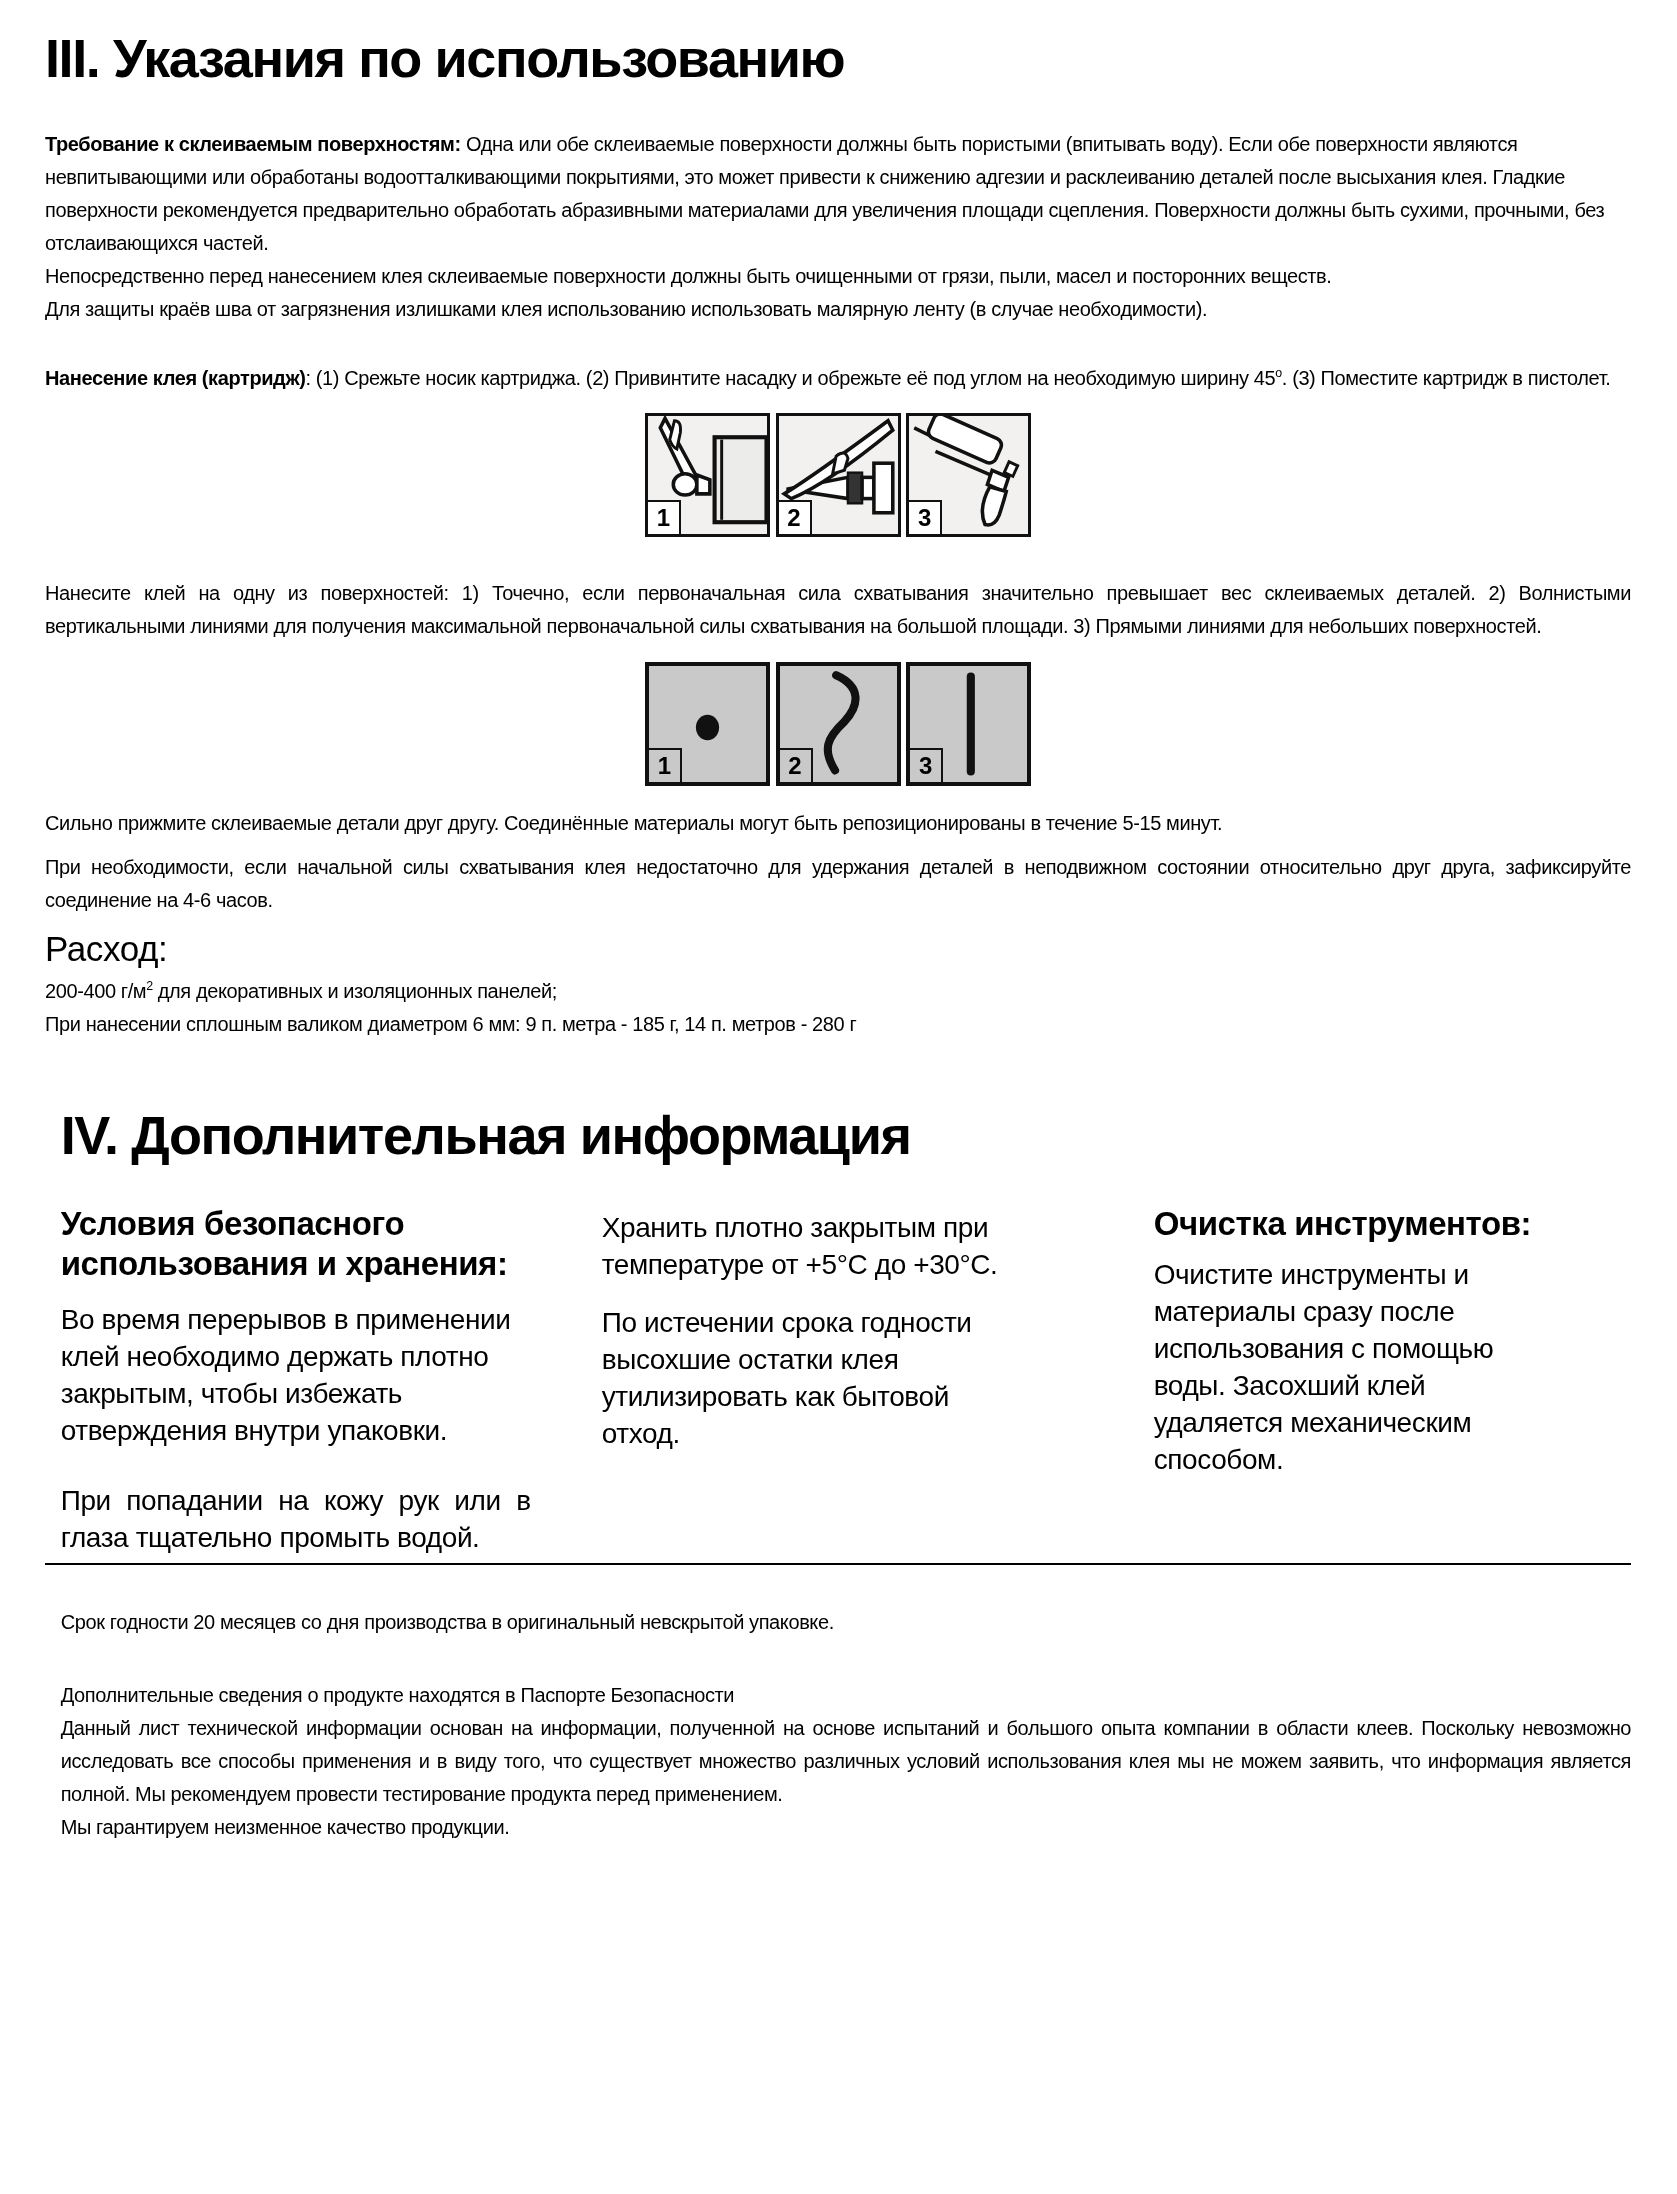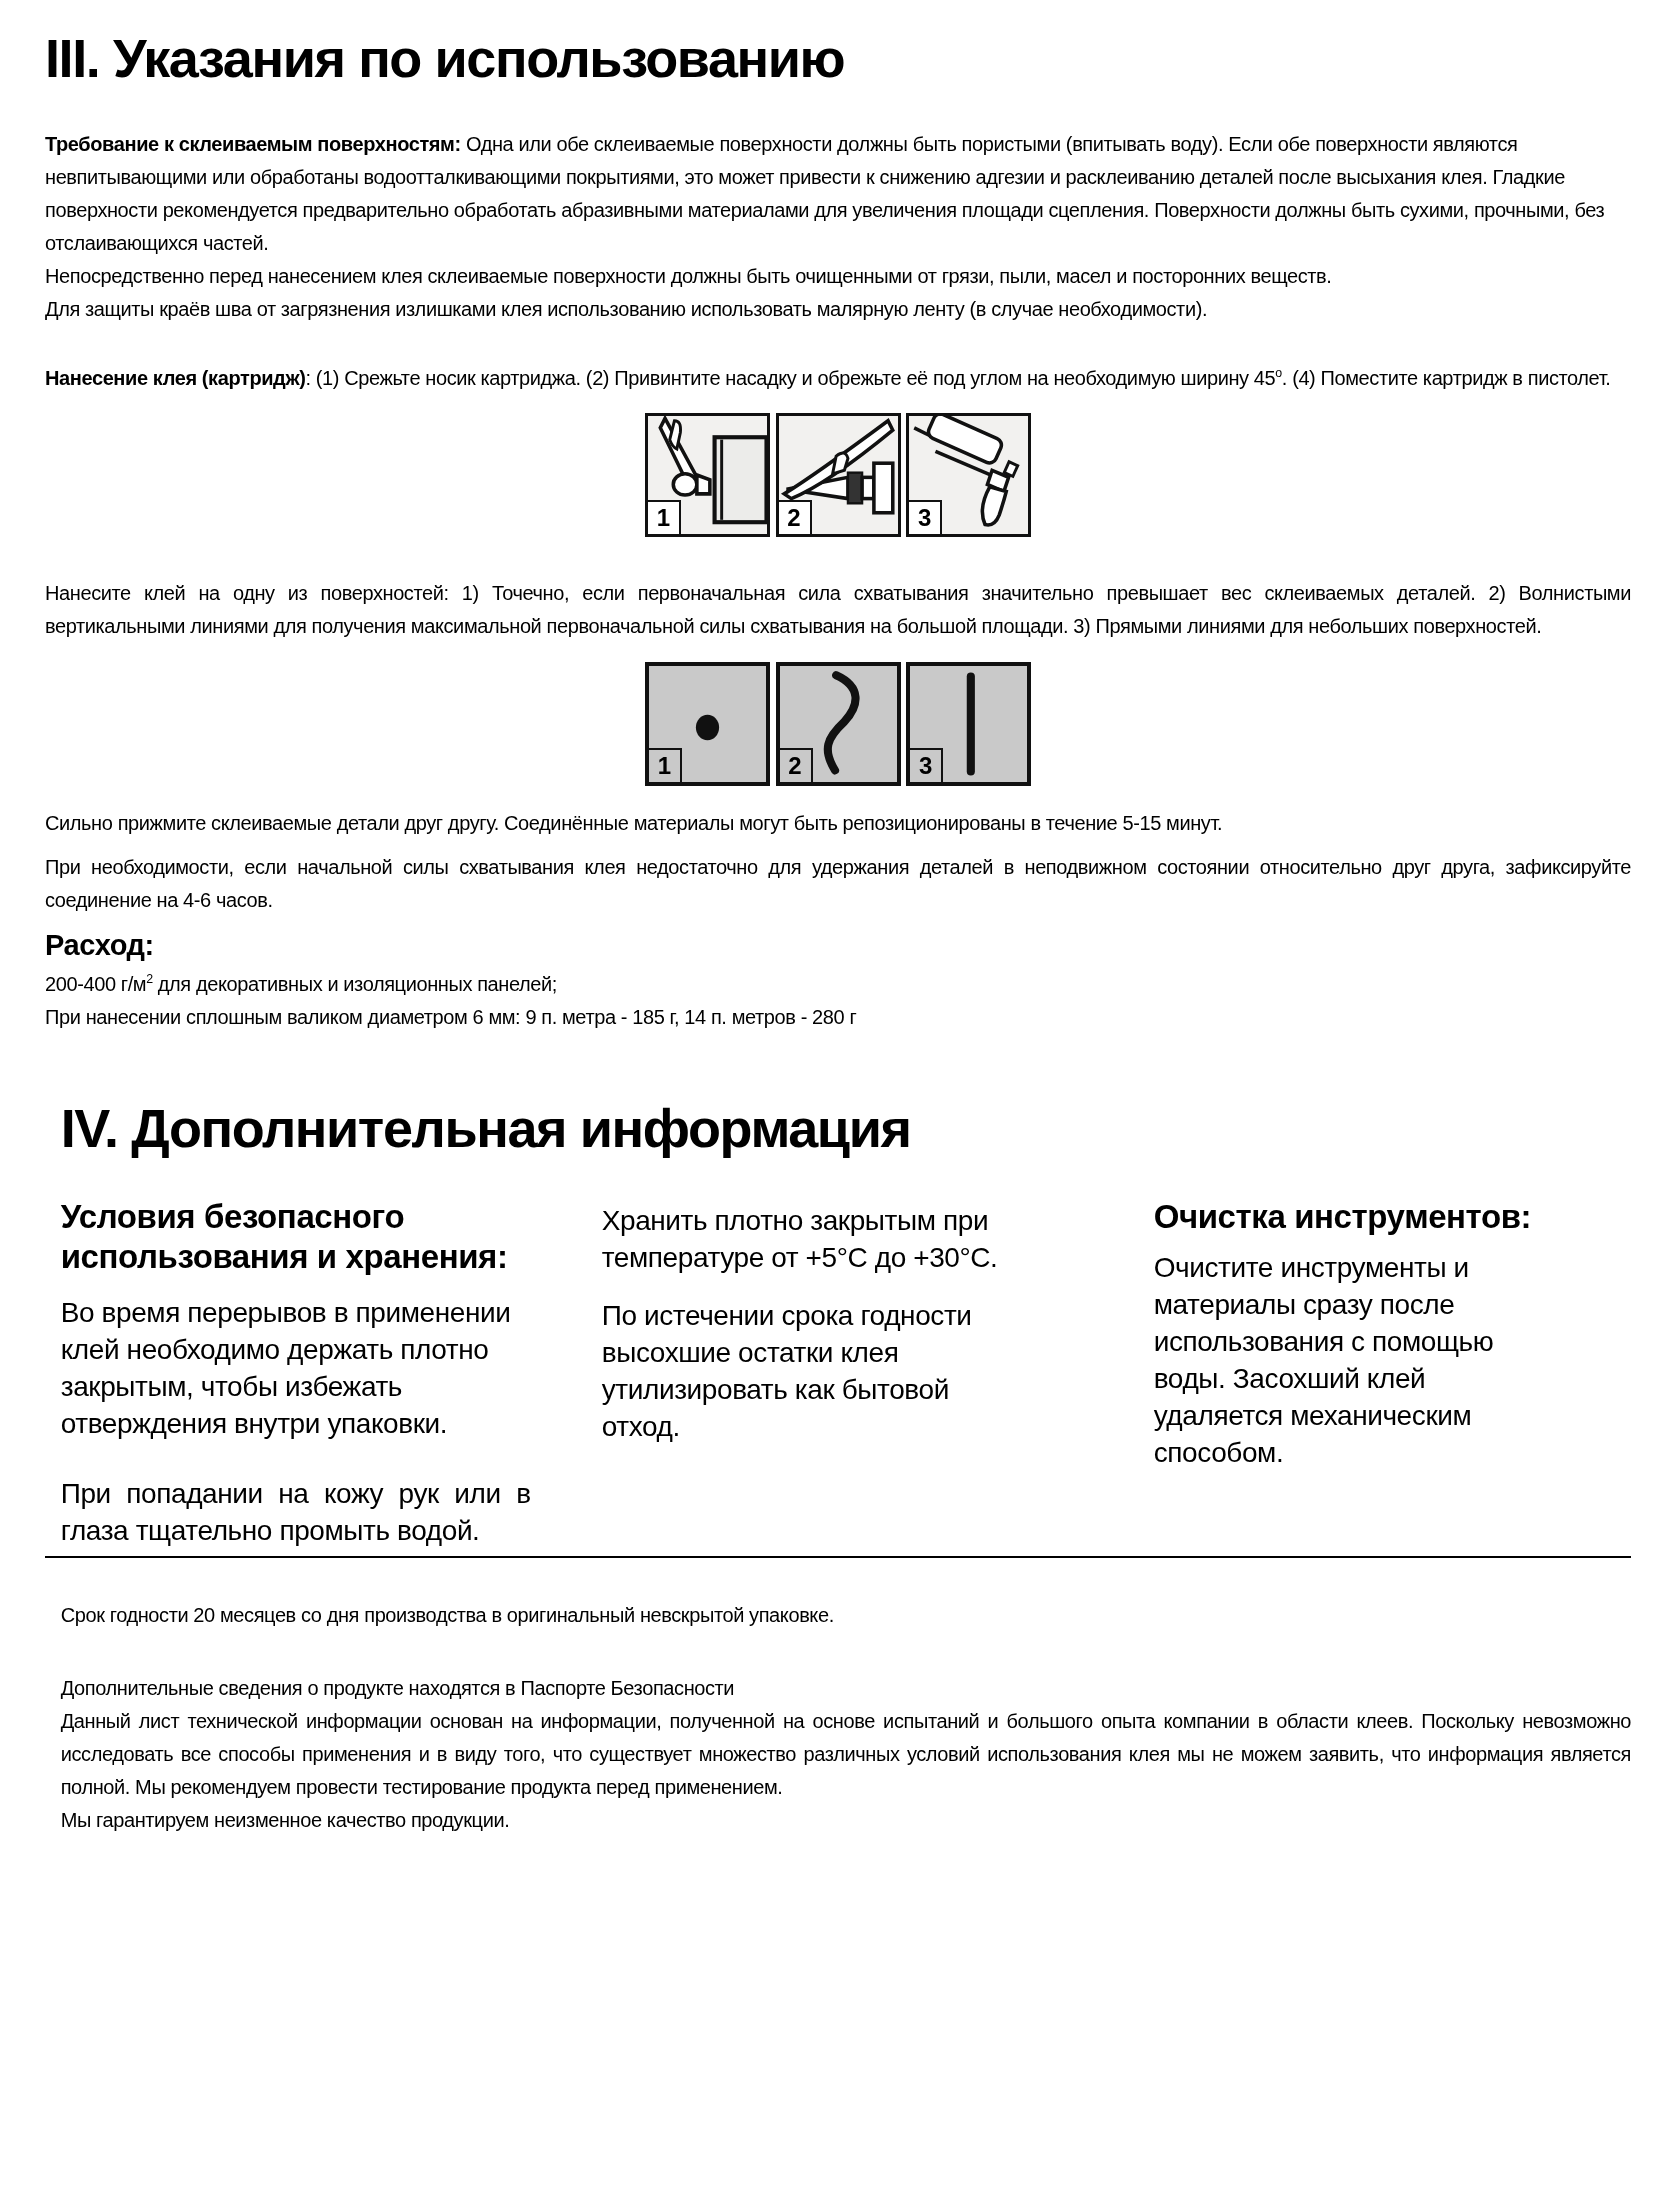--- a/index.html
+++ b/index.html
@@ -31,22 +31,22 @@
     line-height:33px;
     letter-spacing:-0.4px;
   }
   .just{text-align:justify;}
   .lead{font-weight:bold;}
   .gap-lg{margin-bottom:36px;}
   .gap-md{margin-bottom:18.5px;}
   .gap-sm{margin-bottom:11.4px;}
   sup{font-size:0.62em;line-height:0;}
   .h3{
-    font-size:29px;
-    font-weight:bold;
+    font-size:35px;
+    font-weight:normal;
     letter-spacing:-0.4px;
     margin:0 0 5.7px 0;
   }
   
   .pict-row{
     display:flex;
     justify-content:center;
     gap:5.7px;
     margin:0 auto;
   }
@@ -110,21 +110,21 @@
 <div class="page">
 
   <h1 class="h1">III. Указания по использованию</h1>
 
   <p class="body-text"><span class="lead">Требование к склеиваемым поверхностям:</span><span> Одна или обе склеиваемые поверхности должны быть пористыми (впитывать воду). Если обе поверхности являются невпитывающими или обработаны водоотталкивающими покрытиями, это может привести к снижению адгезии и расклеиванию деталей после высыхания клея. Гладкие поверхности рекомендуется предварительно обработать абразивными материалами для увеличения площади сцепления. Поверхности должны быть сухими, прочными, без отслаивающихся частей.</span></p>
 
   <p class="body-text just">Непосредственно перед нанесением клея склеиваемые поверхности должны быть очищенными от грязи, пыли, масел и посторонних веществ.</p>
 
   <p class="body-text just gap-lg">Для защиты краёв шва от загрязнения излишками клея использованию использовать малярную ленту (в случае необходимости).</p>
 
-  <p class="body-text gap-md"><span class="lead">Нанесение клея (картридж)</span><span>: (1) Срежьте носик картриджа. (2) Привинтите насадку и обрежьте её под углом на необходимую ширину 45</span><sup>о</sup><span>. (4) Поместите картридж в пистолет.</span></p>
+  <p class="body-text gap-md"><span class="lead">Нанесение клея (картридж)</span><span>: (1) Срежьте носик картриджа. (2) Привинтите насадку и обрежьте её под углом на необходимую ширину 45</span><sup>о</sup><span>. (3) Поместите картридж в пистолет.</span></p>
 
   <div class="pict-row row1">
     <div class="pict">
       <span>
         <svg viewBox="0 0 100 100">
           <rect x="56" y="18" width="44" height="72" fill="#ececea" stroke="#111" stroke-width="3.5"></rect>
           <line x1="62" y1="20" x2="62" y2="88" stroke="#111" stroke-width="2.5"></line>
           <path d="M14 2 L40 50 L33 57 L10 10 Z" fill="#fff" stroke="#111" stroke-width="3"></path>
           <path d="M22 4 q6 0 5 10 l-3 14 q-4 -2 -6 -8 Z" fill="#fff" stroke="#111" stroke-width="2.5"></path>
           <ellipse cx="31" cy="58" rx="10" ry="9" fill="#fff" stroke="#111" stroke-width="3"></ellipse>

